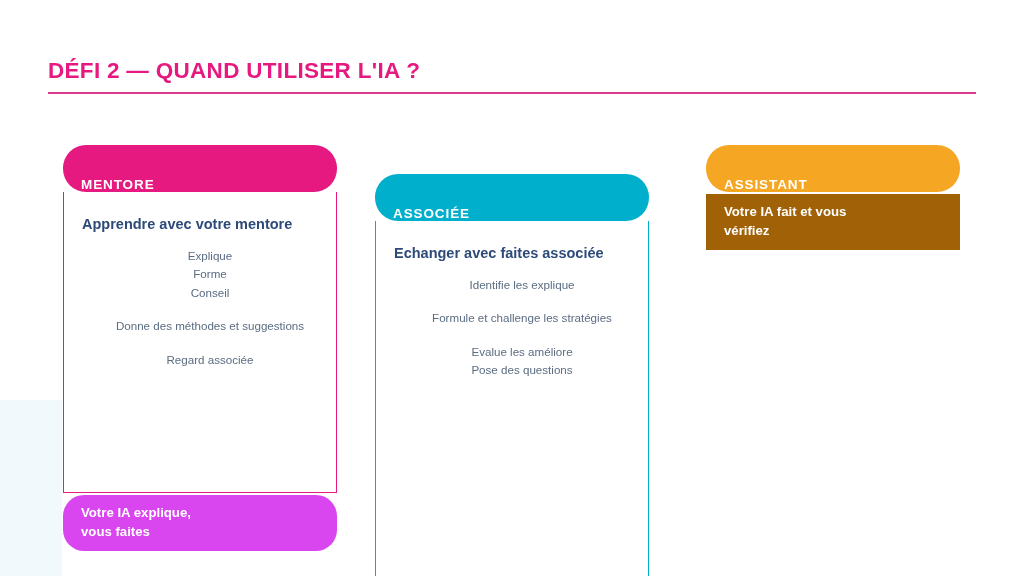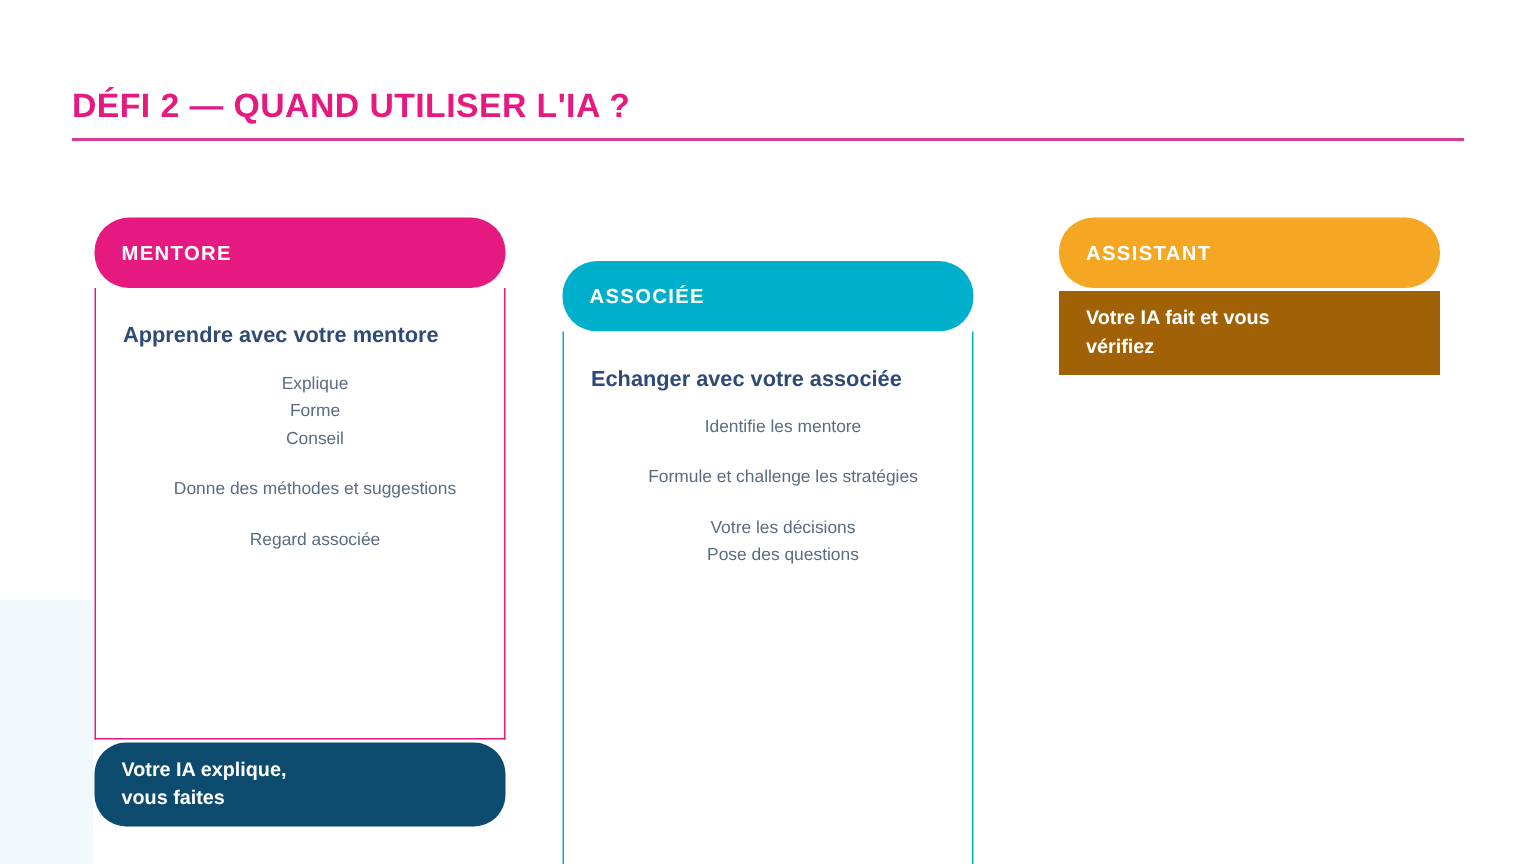--- a/index.html
+++ b/index.html
@@ -66,21 +66,21 @@
     flex-direction: column;
   }
   .card.c0 { left: 0px; }
   .card.c1 { left: 312px; margin-top: 29px; }
   .card.c2 { left: 623px; padding-left: 20px; }
 
   .card-header {
     height: 47px;
     flex: 0 0 47px;
     display: flex;
-    align-items: center;
+    align-items: flex-end;
     padding: 0 0 0 18px;
     border-radius: 23px;
   }
   .card-header-label {
     color: #ffffff;
     font-size: 13.5px;
     font-weight: bold;
     letter-spacing: 0.9px;
   }
 
@@ -131,21 +131,21 @@
     color: #ffffff;
     font-size: 13.2px;
     font-weight: bold;
     line-height: 1.42;
     white-space: pre-line;
   }
 
   
   .card.c0 .card-header { background: #e5197f; }
   .card.c0 .card-body   { border-color: #e5197f; }
-  .card.c0 .card-footer { background: #0c4a6e; border-radius: 21px; }
+  .card.c0 .card-footer { background: #d946ef; border-radius: 21px; }
 
   .card.c1 .card-header { background: #00afcb; }
   .card.c1 .card-body   { border-color: #00afcb; }
   .card.c1 .card-footer { background: #00afcb; }
 
   .card.c2 .card-header { background: #f5a623; }
   .card.c2 .card-body   { border-color: #f5a623; }
   .card.c2 .card-footer { background: #a16207; }
 </style>
 </head>
@@ -178,25 +178,25 @@
         <span class="card-footer-text">Votre IA explique,
 vous faites</span>
       </div>
     </div>
 
     <div class="card c1">
       <div class="card-header">
         <span class="card-header-label">ASSOCIÉE</span>
       </div>
       <div class="card-body">
-        <div class="card-subtitle">Echanger avec votre associée</div>
+        <div class="card-subtitle">Echanger avec faites associée</div>
         <ul class="card-list">
-          <li class="gap">Identifie les mentore</li>
+          <li class="gap">Identifie les explique</li>
           <li class="gap">Formule et challenge les stratégies</li>
-          <li class="tight">Votre les décisions</li>
+          <li class="tight">Evalue les améliore</li>
           <li>Pose des questions</li>
         </ul>
       </div>
     </div>
 
     <div class="card c2">
       <div class="card-header">
         <span class="card-header-label">ASSISTANT</span>
       </div>
       <div class="card-footer">

